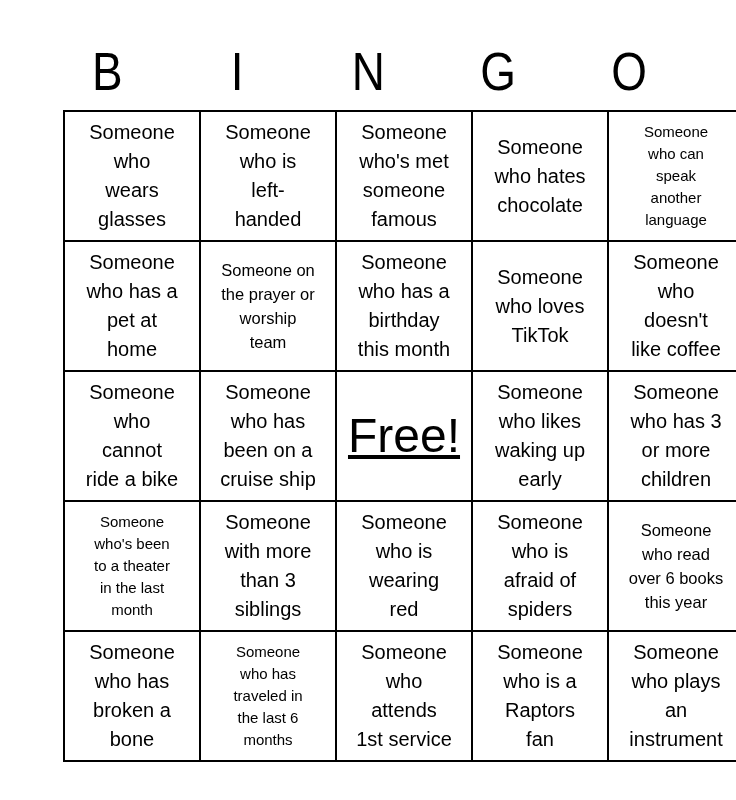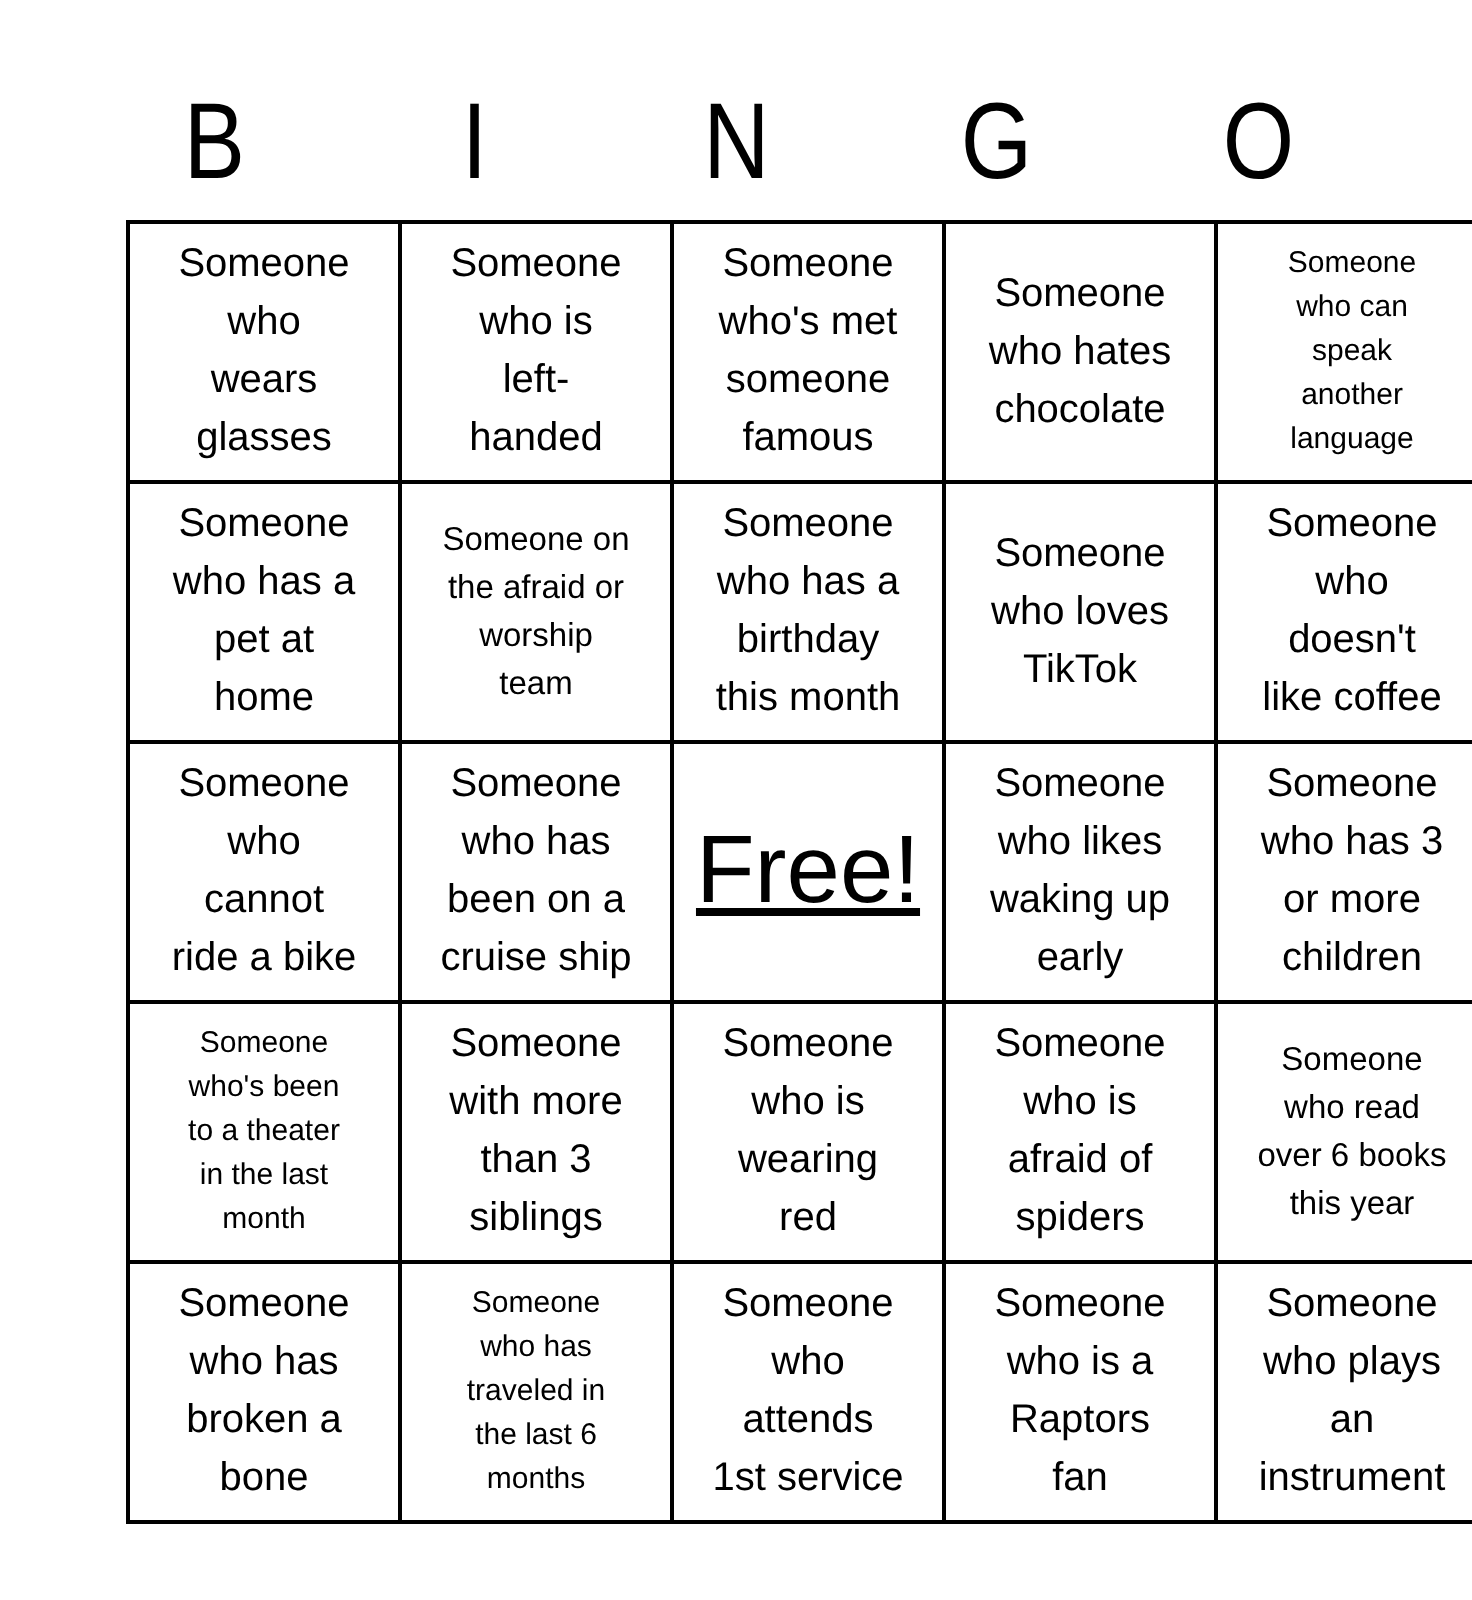--- a/index.html
+++ b/index.html
@@ -101,21 +101,21 @@
 speak
 another
 language</td>
       </tr>
       <tr>
         <td data-size="normal">Someone
 who has a
 pet at
 home</td>
         <td data-size="medium">Someone on
-the afraid or
+the prayer or
 worship
 team</td>
         <td data-size="normal">Someone
 who has a
 birthday
 this month</td>
         <td data-size="normal">Someone
 who loves
 TikTok</td>
         <td data-size="normal">Someone

